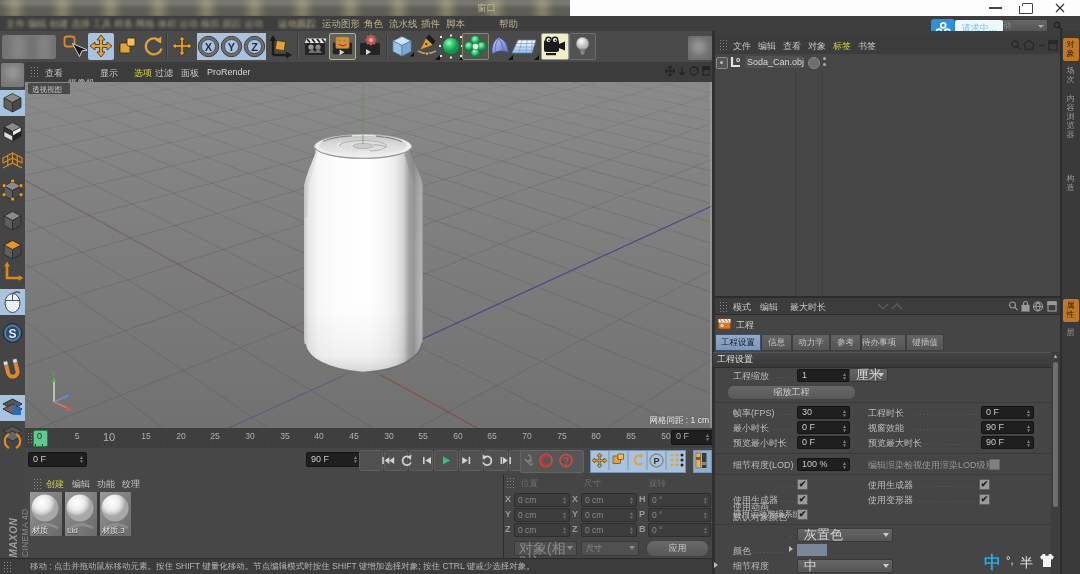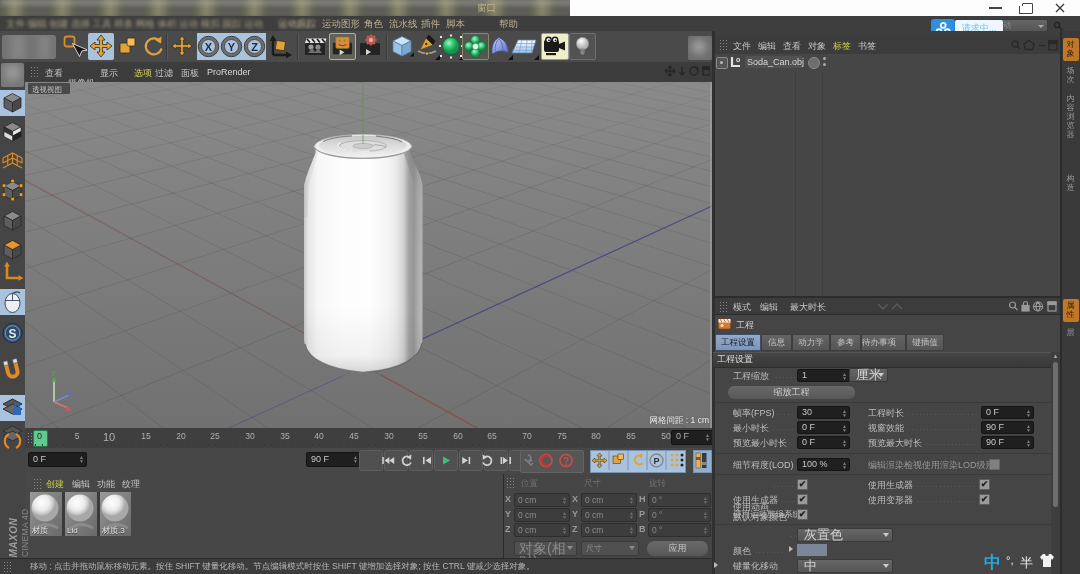--- a/index.html
+++ b/index.html
@@ -844,21 +844,21 @@
 <div class="ab" style="left:715px;top:524px;width:336px;height:1px;background:#3a3a3a"></div>
 
 <div class="ab lbl" style="left:733px;top:511px">默认对象颜色</div>
 <div class="ab dots" style="left:790px;top:530px;width:5px">..</div>
 <div class="ab drop" style="left:797px;top:528px;width:88px;height:12px">灰置色<span class="dar"></span></div>
 <div class="ab lbl" style="left:733px;top:545px">颜色</div>
 <div class="ab dots" style="left:755px;top:546px;width:30px">........</div>
 <div class="ab" style="left:789px;top:546px;width:0;height:0;border-top:3.5px solid transparent;border-bottom:3.5px solid transparent;border-left:4.5px solid #bbb"></div>
 <div class="ab" style="left:797px;top:544px;width:30px;height:12px;background:#7b8799"></div>
 <div class="ab" style="left:714px;top:562px;width:0;height:0;border-top:3.5px solid transparent;border-bottom:3.5px solid transparent;border-left:4.5px solid #bbb"></div>
-<div class="ab lbl" style="left:733px;top:560px">键量化移动</div>
+<div class="ab lbl" style="left:733px;top:560px">细节程度</div>
 <div class="ab drop" style="left:797px;top:559px;width:88px;height:12px">中<span class="dar"></span></div>
 
 <div class="ab" style="left:1051px;top:352px;width:9px;height:222px;background:#3e3e3e"></div>
 <div class="ab" style="left:1052px;top:353px;width:7px;height:7px;color:#aaa;font-size:6px;text-align:center;line-height:7px">▲</div>
 <div class="ab" style="left:1053px;top:362px;width:5px;height:145px;background:#6e6e6e;border-radius:3px"></div>
 
 <div class="ab" style="left:1060px;top:31px;width:2px;height:543px;background:#2c2c2c"></div>
 <div class="ab" style="left:1062px;top:31px;width:18px;height:543px;background:#3a3a3a"></div>
 <div class="ab" style="left:1063px;top:38px;width:16px;height:23px;background:#c07828;border-radius:2px"></div>
 <div class="ab" style="left:1066px;top:40px;width:9px;color:#3a2408;font-size:8px;line-height:9px;text-align:center">对</div>

